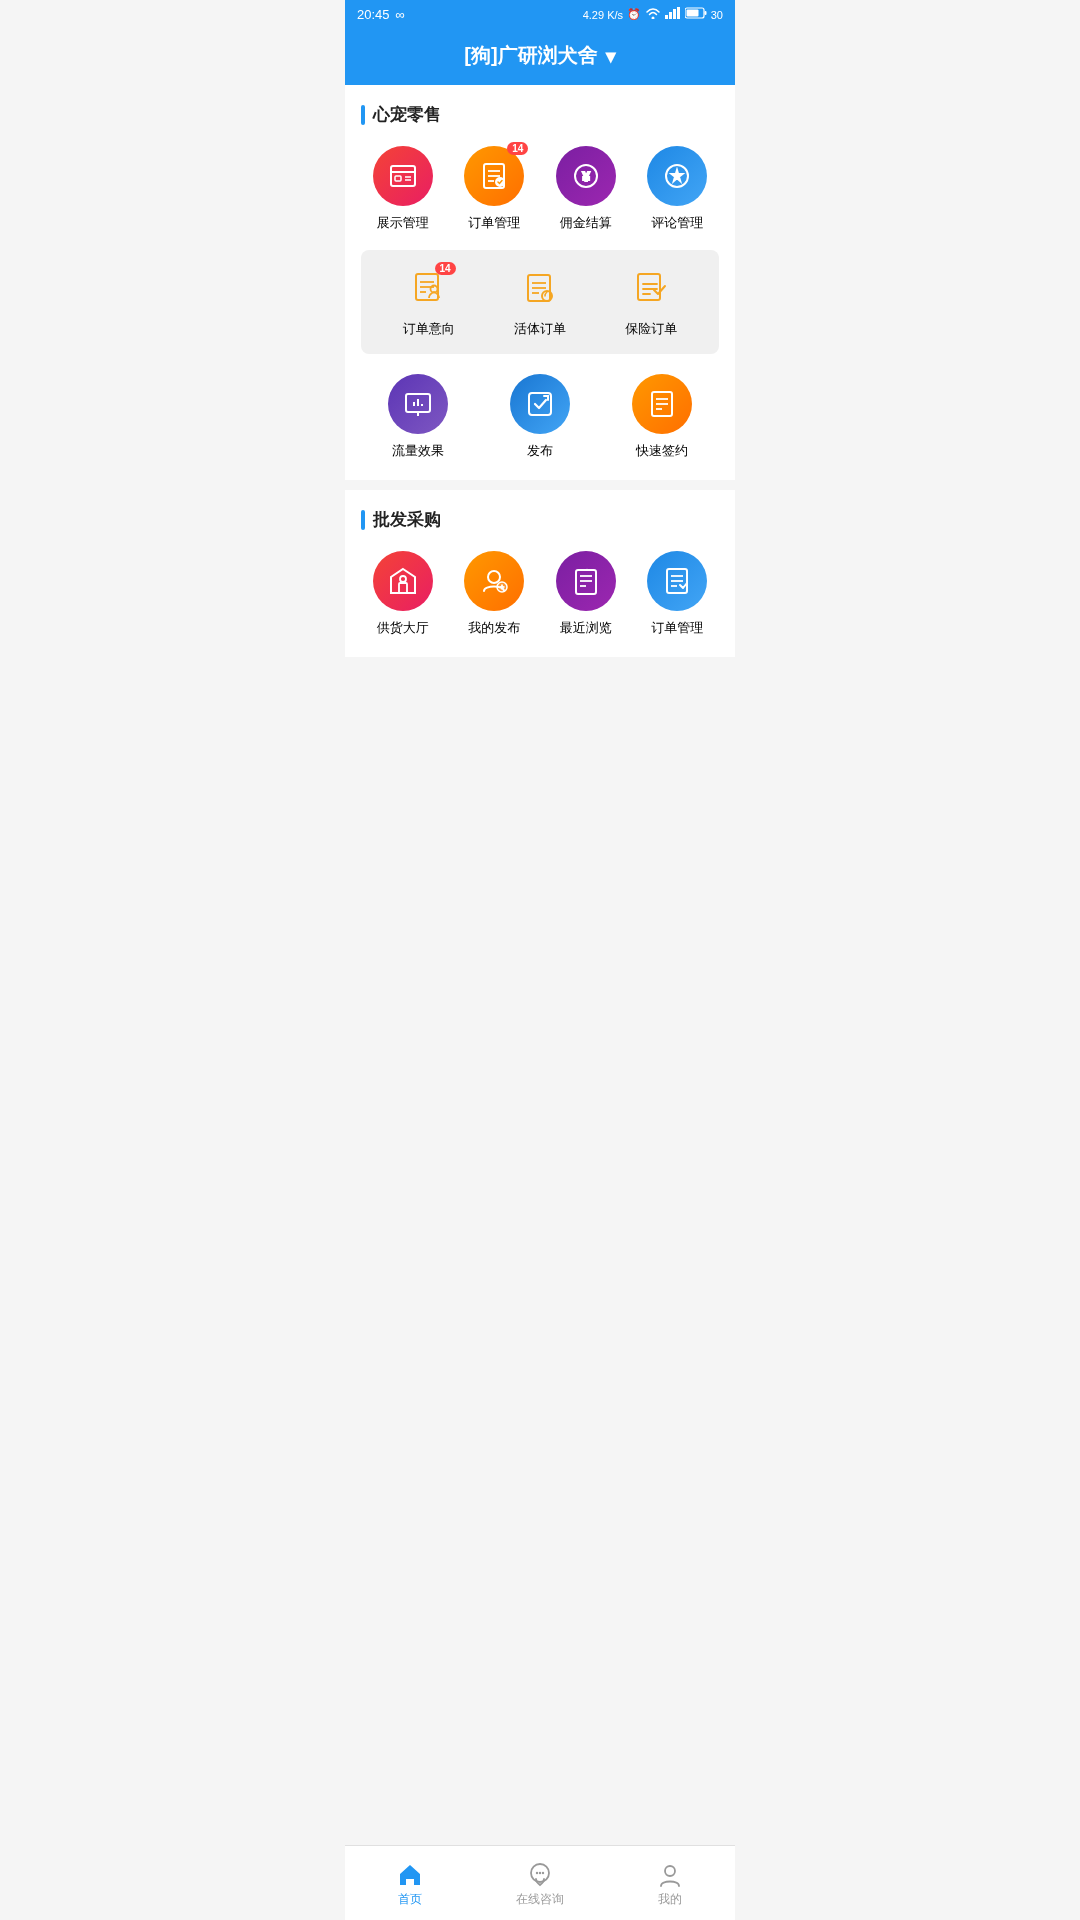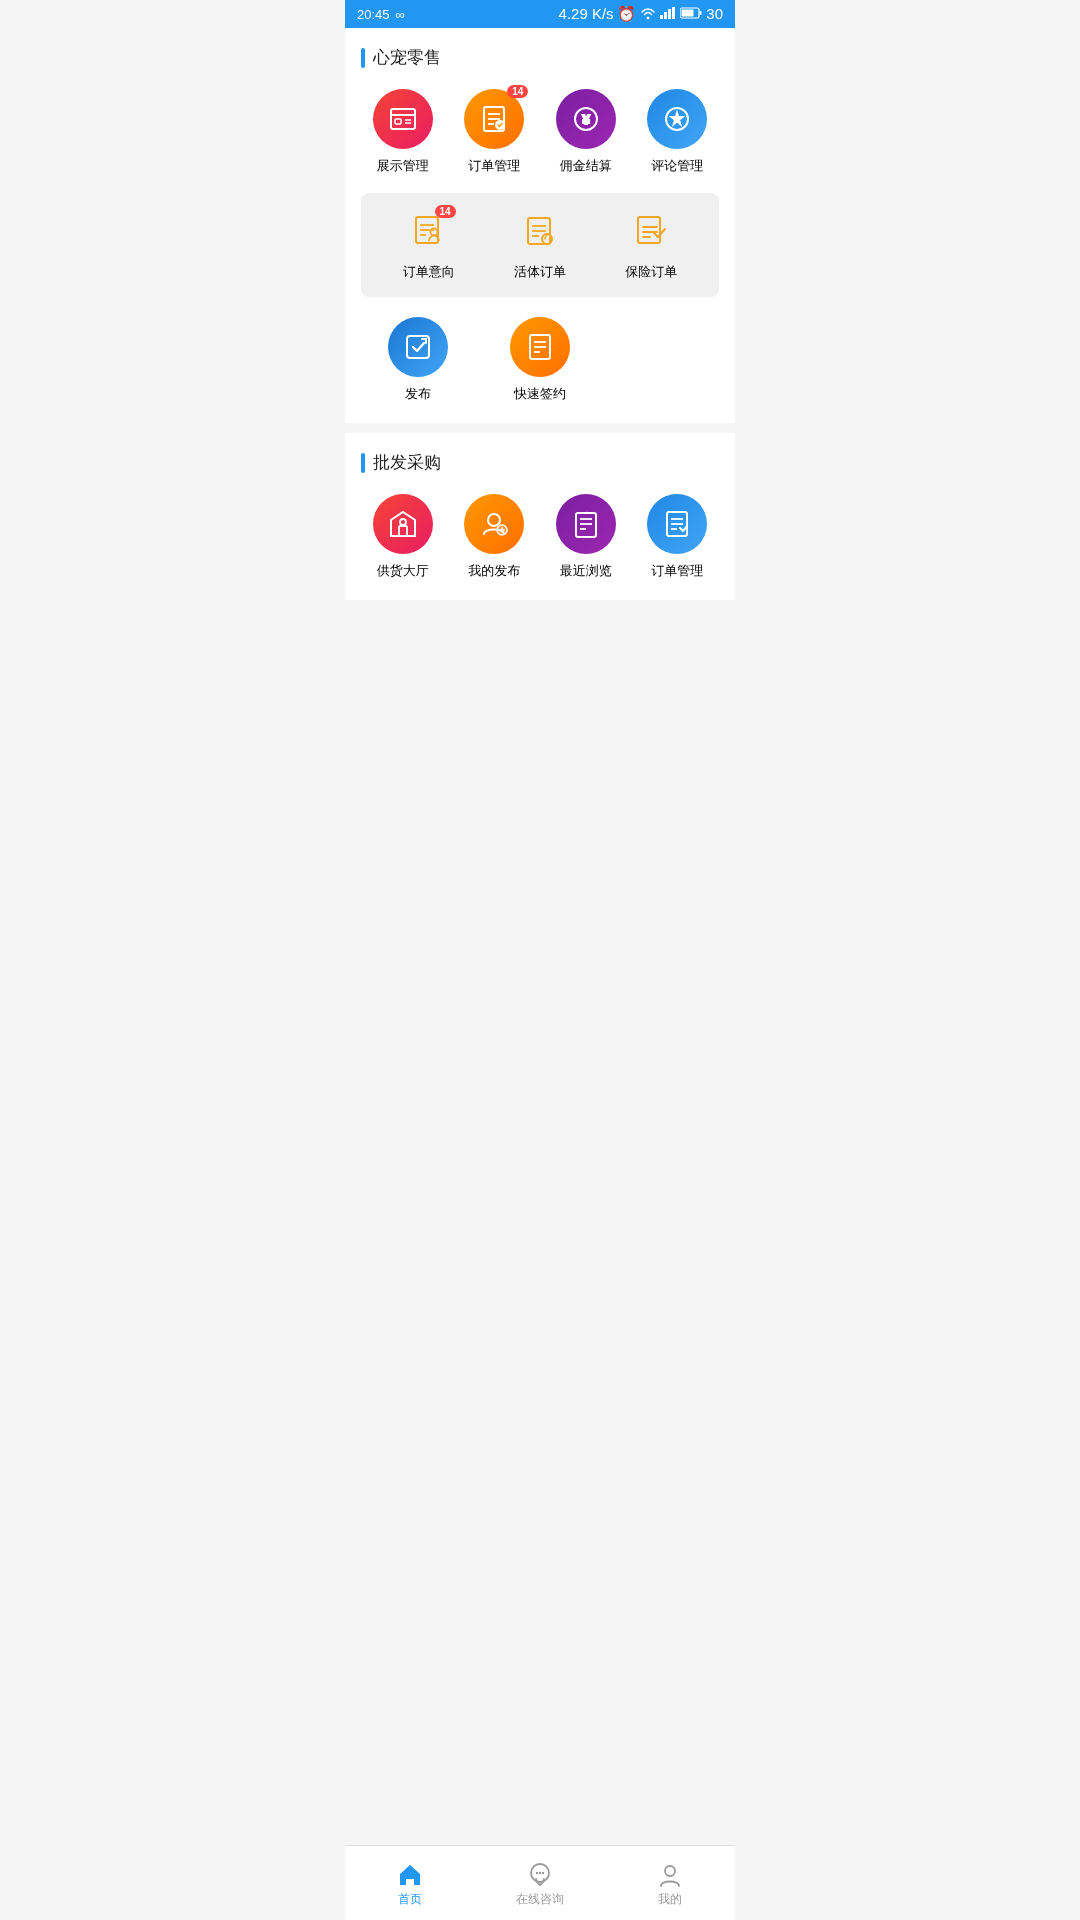--- a/index.html
+++ b/index.html
@@ -20,21 +20,21 @@
       color: white;
       display: flex;
       justify-content: space-between;
       align-items: center;
       padding: 6px 12px;
       font-size: 13px;
       font-weight: 500;
       height: 28px;
     }
     .status-left { display: flex; align-items: center; gap: 6px; }
-    .status-right { display: flex; align-items: flex-start; gap: 4px; font-size: 15px; }
+    .status-right { display: flex; align-items: flex-end; gap: 4px; font-size: 11px; }
 
     
     .header {
       background: #2196F3;
       text-align: center;
       padding: 14px 0 16px;
       color: white;
       font-size: 20px;
       font-weight: bold;
       display: flex;
@@ -48,21 +48,21 @@
       background: white;
       padding: 18px 16px 20px;
       margin-bottom: 10px;
     }
 
     .section-title {
       display: flex;
       align-items: center;
       gap: 8px;
       font-size: 17px;
-      font-weight: normal;
+      font-weight: bold;
       color: #222;
       margin-bottom: 20px;
     }
 
     .section-title-bar {
       width: 4px;
       height: 20px;
       background: #2196F3;
       border-radius: 2px;
     }
@@ -233,20 +233,24 @@
         <svg width="22" height="12" viewBox="0 0 22 12" fill="white">
           <rect x="0" y="1" width="19" height="10" rx="2" stroke="white" stroke-width="1.2" fill="none"></rect>
           <rect x="19.5" y="4" width="2" height="4" rx="1" fill="white"></rect>
           <rect x="1.5" y="2.5" width="12" height="7" rx="1" fill="white"></rect>
         </svg>
       </span>
       <span>30</span>
     </div>
   </div>
 
+  <div class="header">
+    <span>[狗]广研浏犬舍</span>
+    <span>▾</span>
+  </div>
 
   <div class="section">
     <div class="section-title">
       <div class="section-title-bar"></div>
       <span>心宠零售</span>
     </div>
 
     <div class="icon-grid">
 
       <div class="icon-item">
@@ -338,20 +342,33 @@
               <path d="M22 20 L26 24 L33 16" stroke="#F5A623" stroke-width="2" stroke-linecap="round" stroke-linejoin="round"></path>
             </svg>
           </div>
           <span class="icon-label">保险订单</span>
         </div>
       </div>
     </div>
 
     <div class="icon-grid-3" style="margin-top:20px;">
 
+      <div class="icon-item">
+        <div class="icon-circle bg-purple2">
+          <svg viewBox="0 0 32 32">
+            <rect x="4" y="6" width="24" height="18" rx="2" stroke="white" stroke-width="2"></rect>
+            <line x1="10" y1="24" x2="22" y2="24" stroke="white" stroke-width="2"></line>
+            <line x1="16" y1="24" x2="16" y2="28" stroke="white" stroke-width="2"></line>
+            <line x1="12" y1="18" x2="12" y2="14" stroke="white" stroke-width="2"></line>
+            <line x1="16" y1="18" x2="16" y2="11" stroke="white" stroke-width="2"></line>
+            <line x1="20" y1="18" x2="20" y2="16" stroke="white" stroke-width="2"></line>
+          </svg>
+        </div>
+        <span class="icon-label">流量效果</span>
+      </div>
 
       <div class="icon-item">
         <div class="icon-circle bg-blue2">
           <svg viewBox="0 0 32 32">
             <rect x="5" y="5" width="22" height="22" rx="3" stroke="white" stroke-width="2"></rect>
             <path d="M11 16 L15 20 L22 12" stroke="white" stroke-width="2.2" fill="none" stroke-linecap="round" stroke-linejoin="round"></path>
             <path d="M20 8 L24 8 L24 12" stroke="white" stroke-width="2" fill="none" stroke-linecap="round"></path>
           </svg>
         </div>
         <span class="icon-label">发布</span>

